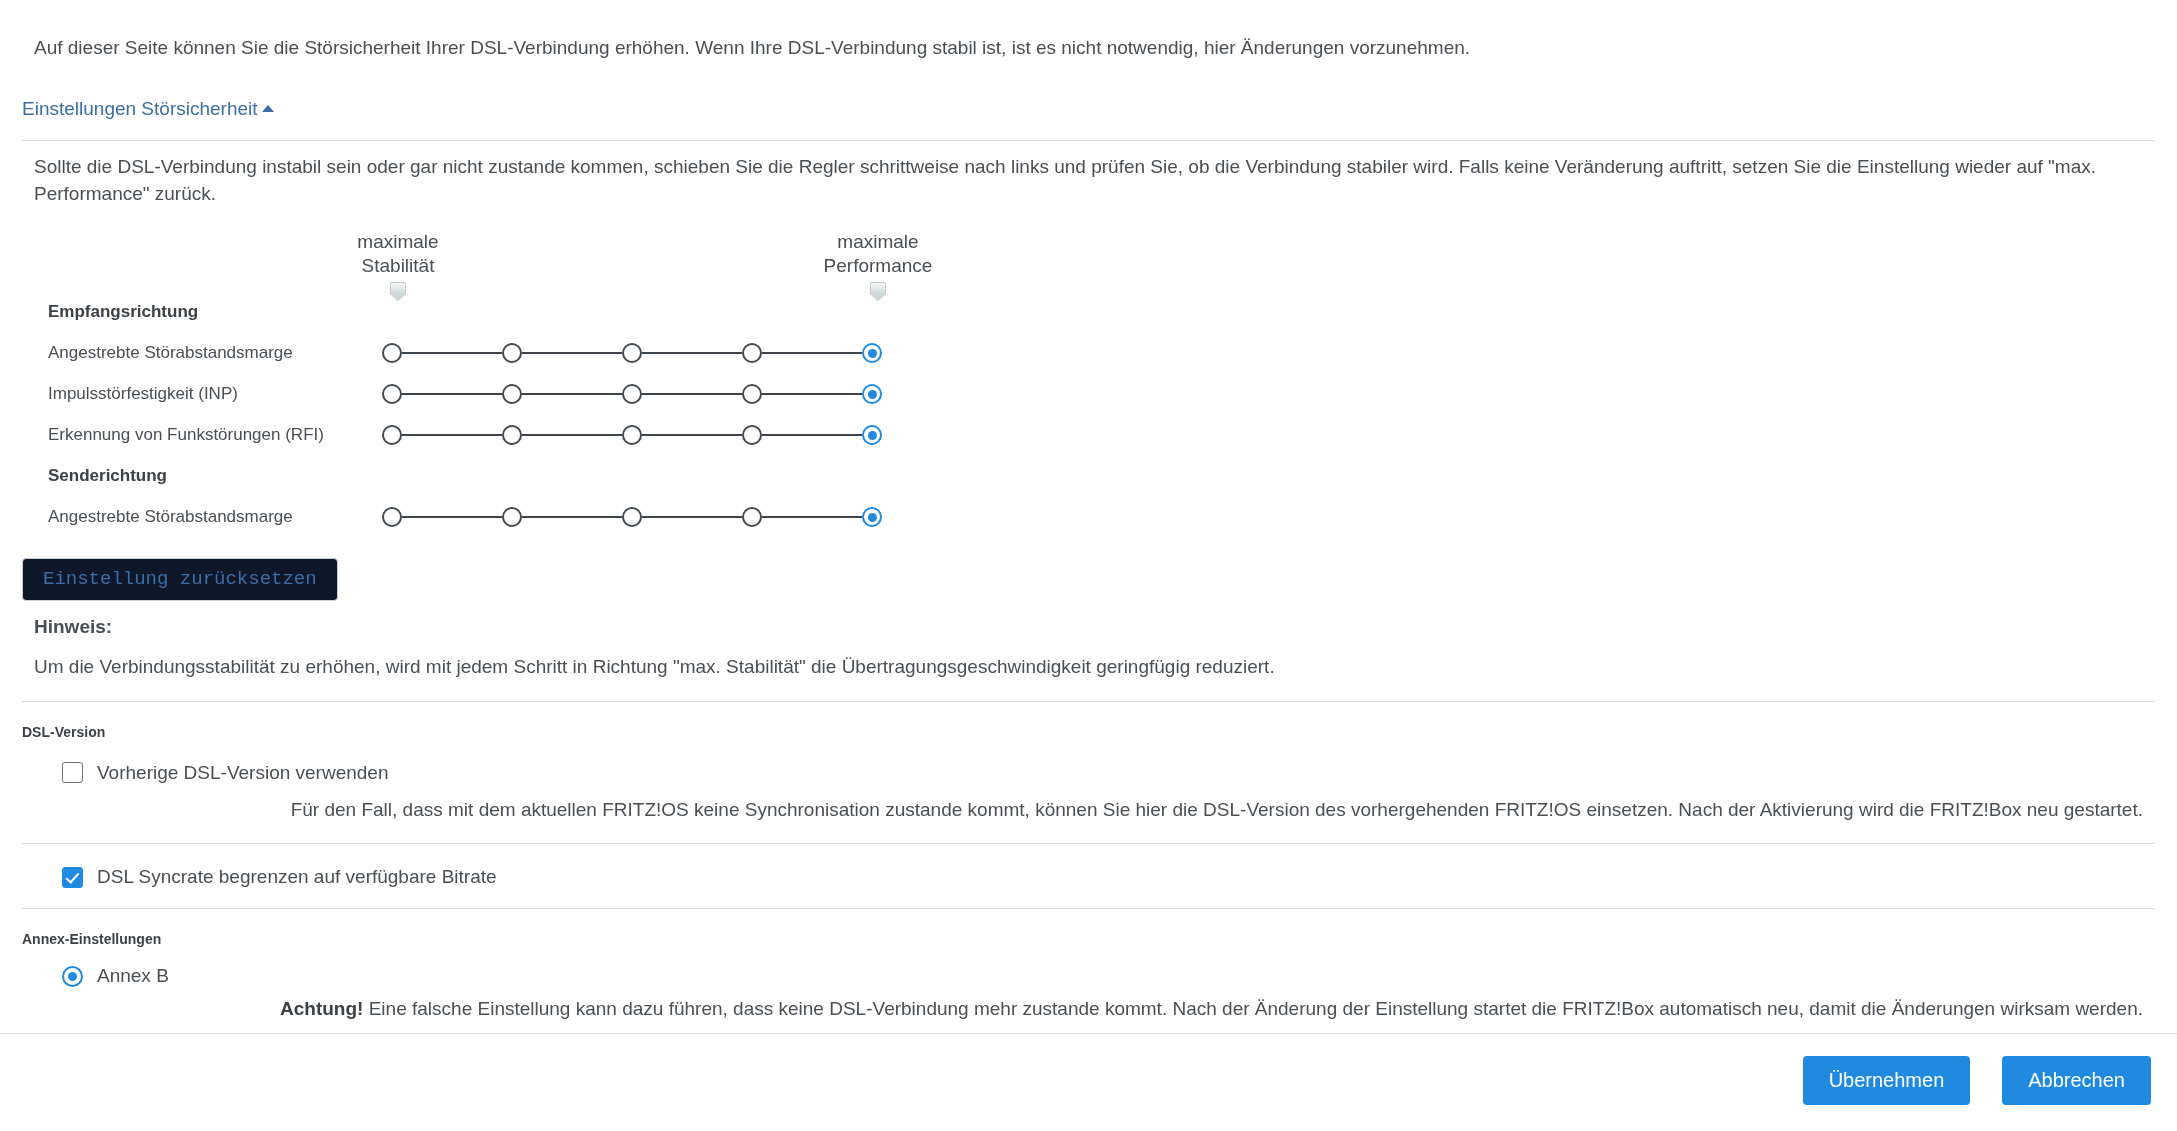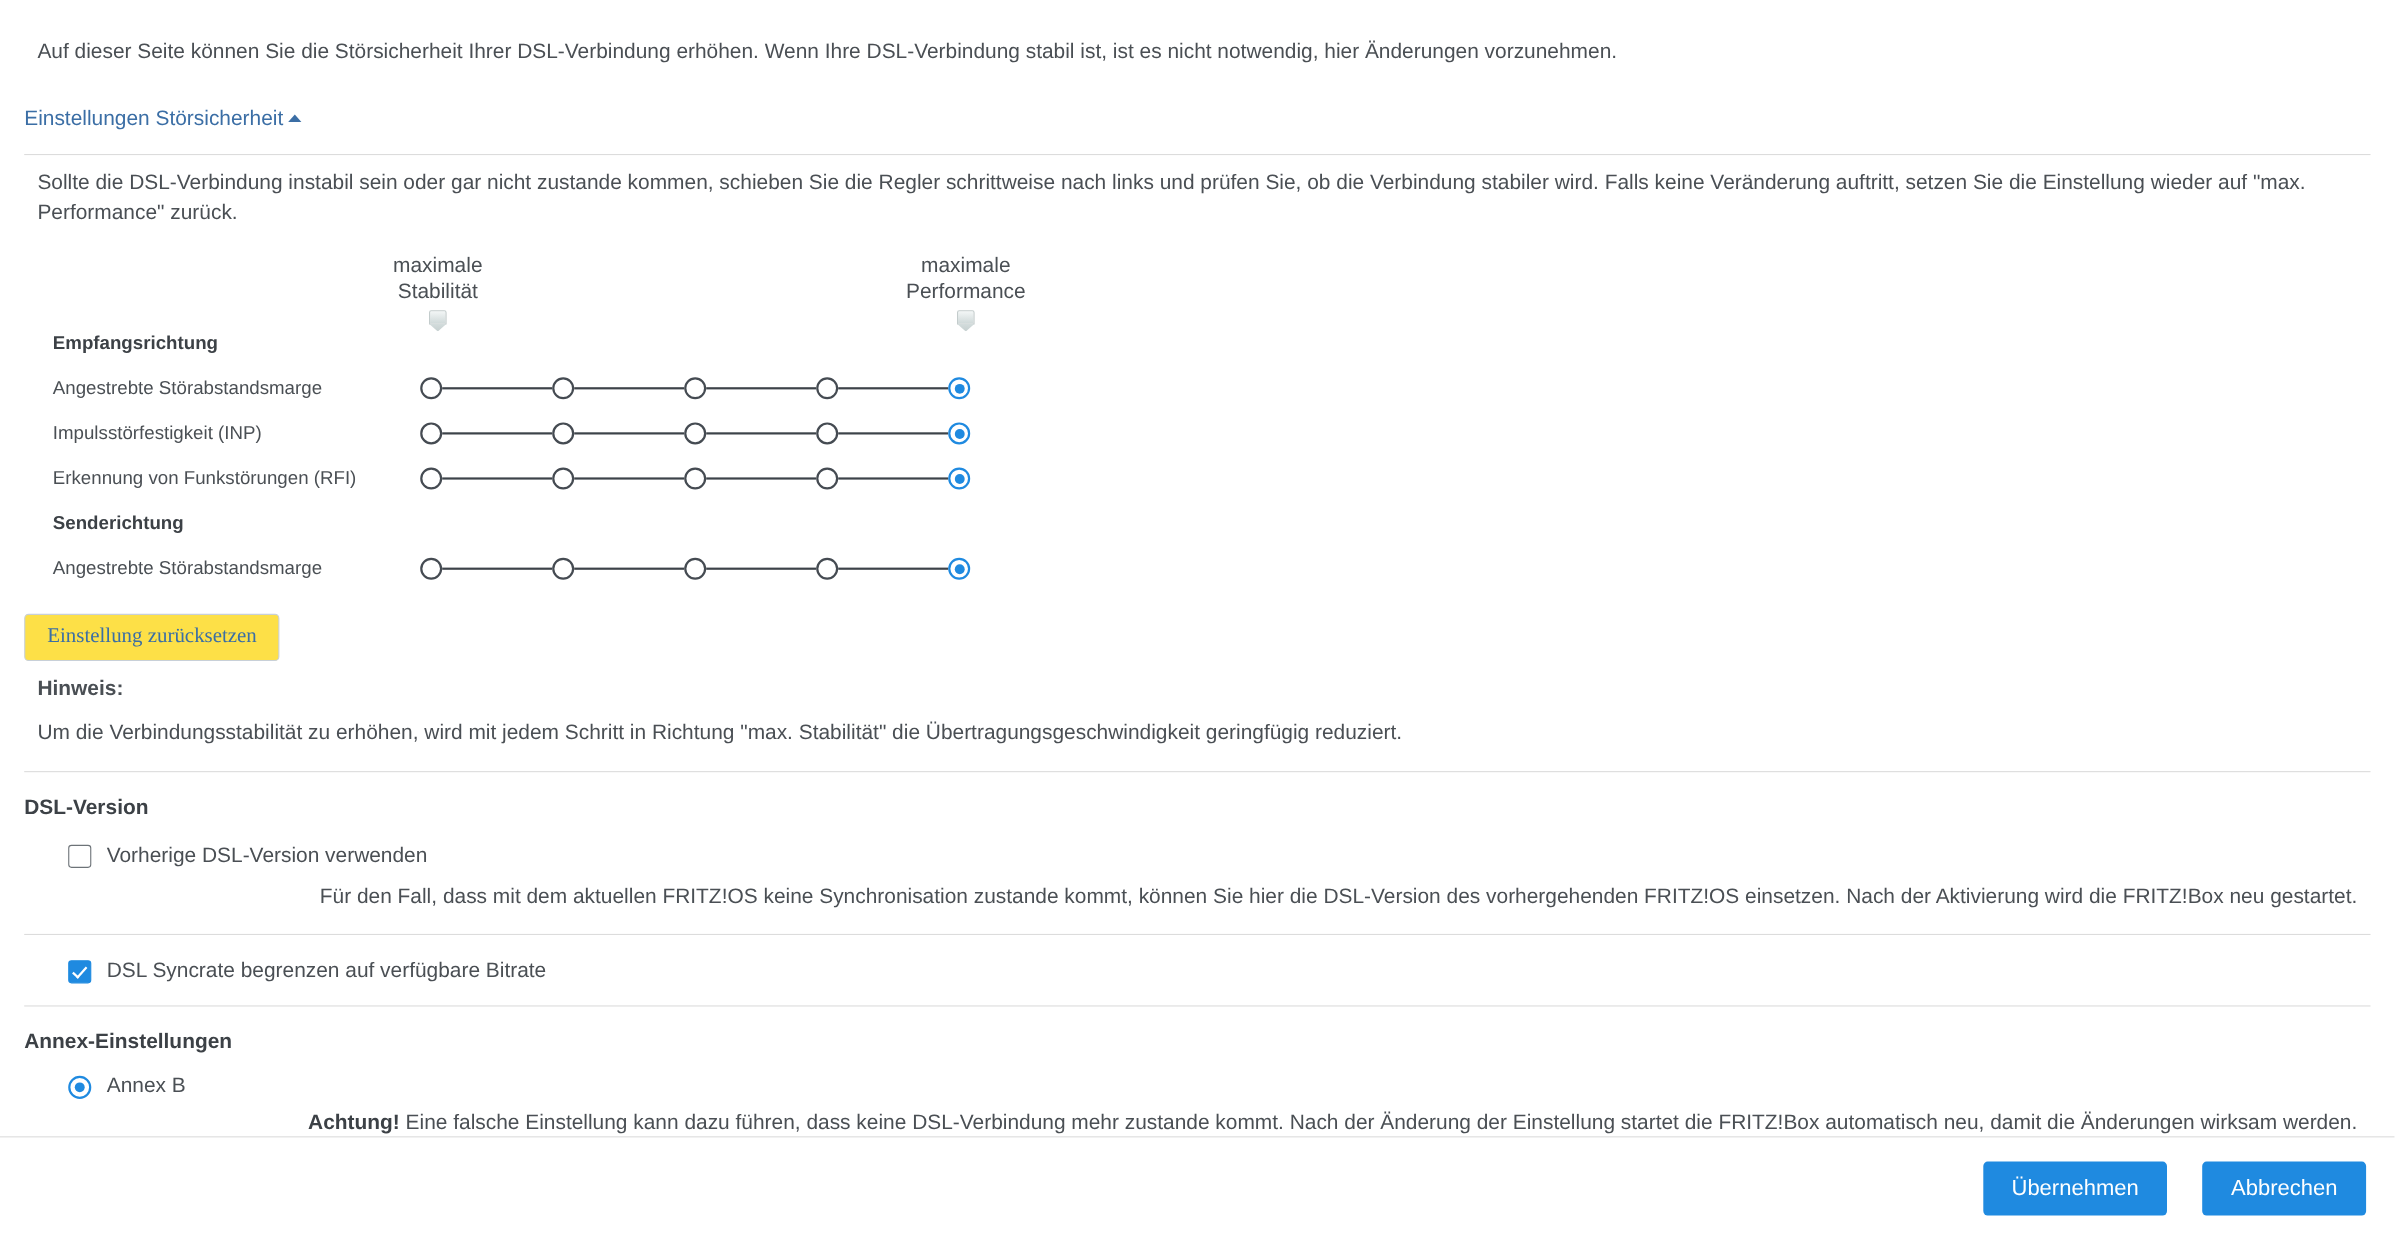--- a/index.html
+++ b/index.html
@@ -153,43 +153,43 @@
     height: 2px;
     background: #3d4349;
     flex: 0 0 100px;
   }
 
   
   .reset-btn {
     display: inline-block;
     margin-top: 20px;
     padding: 9px 20px 10px 20px;
-    background: #fde047;
+    background: #0f172a;
     border: 1px solid #c8d0d8;
     border-radius: 4px;
     color: #3b6ea5;
     font-size: 19px;
-    font-family: Liberation Serif, serif;
+    font-family: Liberation Mono, monospace;
     cursor: pointer;
     line-height: 1.2;
   }
 
   .note-title {
     font-weight: bold;
     color: #3c4146;
     margin-top: 20px;
   }
   .note-body {
     margin-top: 6px;
   }
 
   .section-title {
     font-weight: bold;
     color: #3c4146;
-    font-size: 19px;
+    font-size: 14px;
     margin: 0;
   }
 
   
   .check-row {
     display: flex;
     align-items: center;
     margin-top: 22px;
     padding-left: 40px;
   }

